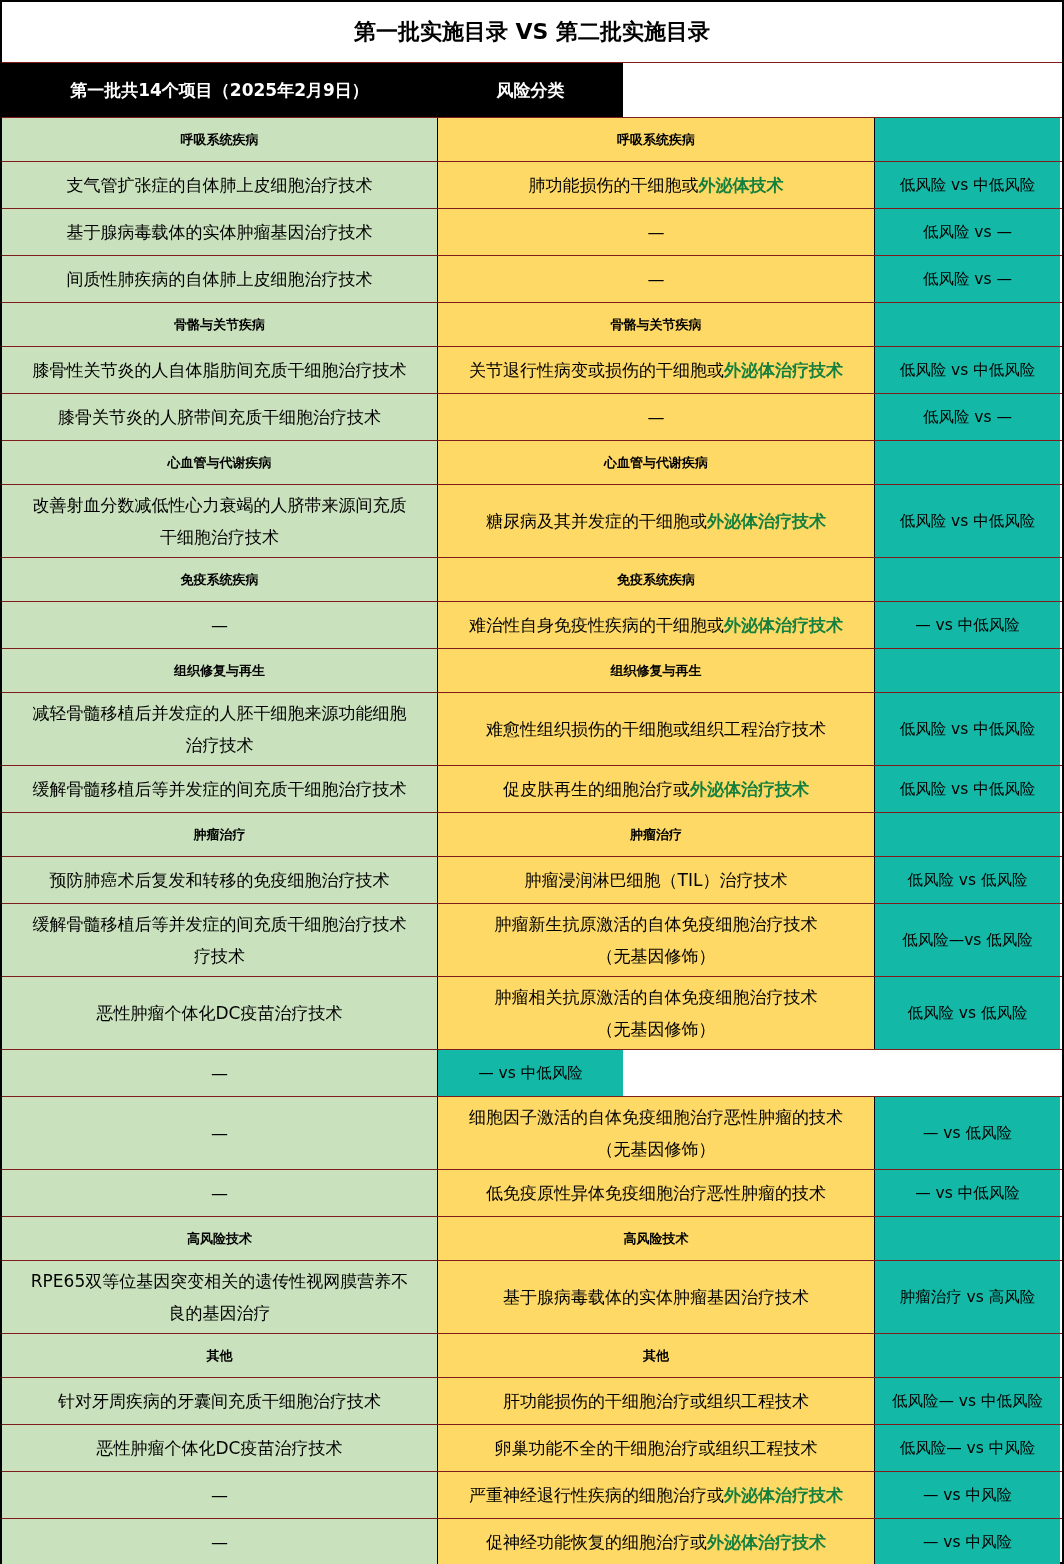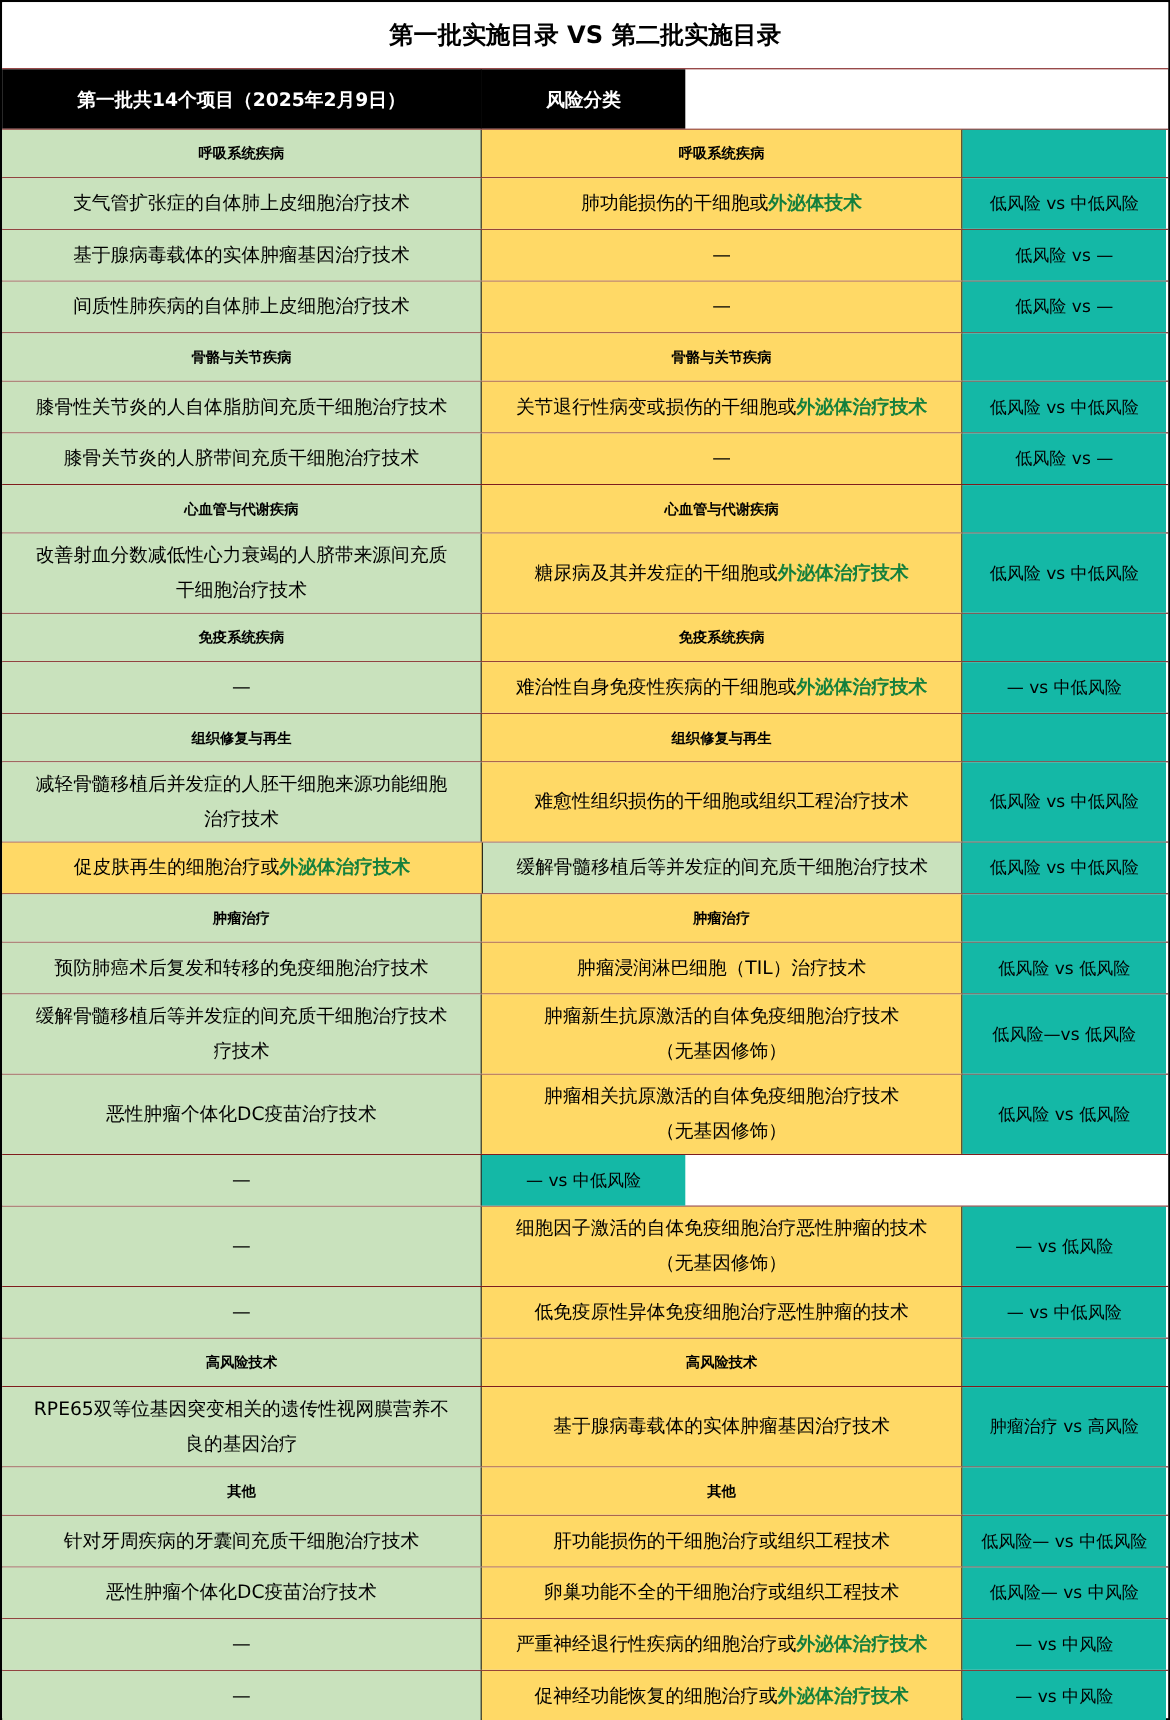--- a/index.html
+++ b/index.html
@@ -169,25 +169,25 @@
 治疗技术</span>
         </div>
         <div class="cell c2">
           <span class="txt"><span>难愈性组织损伤的干细胞或组织工程治疗技术</span></span>
         </div>
         <div class="cell c3">
           <span class="txt">低风险 vs 中低风险</span>
         </div>
       </div>
       <div class="row data">
+        <div class="cell c1">
+          <span class="txt">缓解骨髓移植后等并发症的间充质干细胞治疗技术</span>
+        </div>
         <div class="cell c2">
           <span class="txt"><span>促皮肤再生的细胞治疗或</span><span class="red">外泌体治疗技术</span></span>
-        </div>
-        <div class="cell c1">
-          <span class="txt">缓解骨髓移植后等并发症的间充质干细胞治疗技术</span>
         </div>
         <div class="cell c3">
           <span class="txt">低风险 vs 中低风险</span>
         </div>
       </div>
       <div class="row sec">
         <div class="cell c1">
           <span class="txt">肿瘤治疗</span>
         </div>
         <div class="cell c2">

